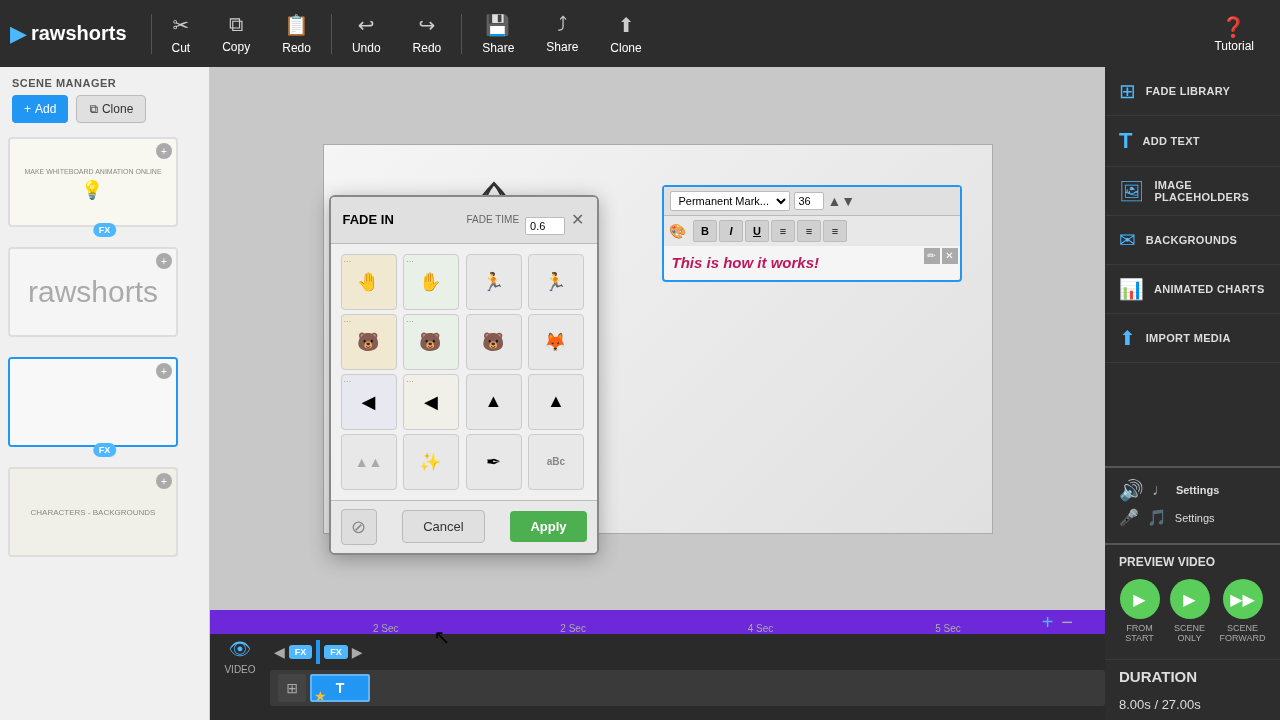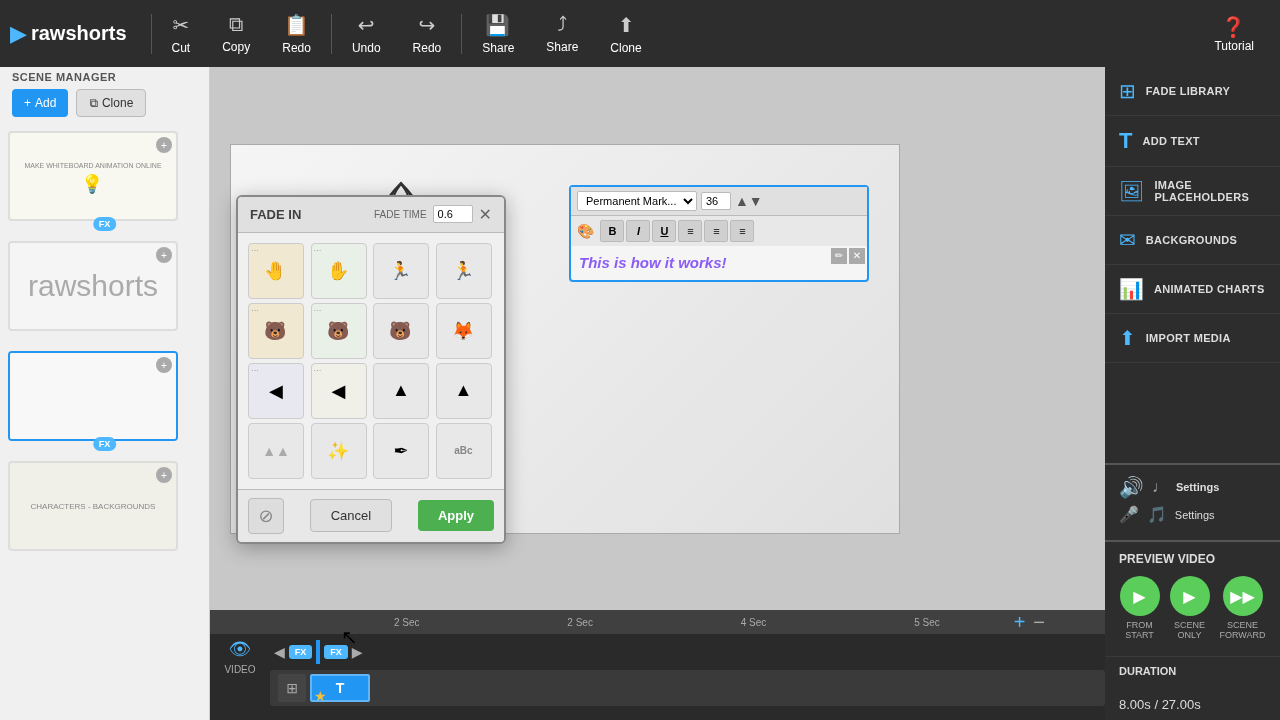--- a/index.html
+++ b/index.html
@@ -66,21 +66,21 @@
     
     .scene-manager {
       width: 210px;
       background: #f0f0f0;
       display: flex;
       flex-direction: column;
       flex-shrink: 0;
       border-right: 1px solid #ccc;
     }
     .scene-manager-header {
-      padding: 4px 12px 6px;
+      padding: 10px 12px 6px;
       font-size: 11px;
       font-weight: bold;
       color: #555;
       letter-spacing: 0.5px;
       border-radius: 13px;
     }
     .scene-manager-actions {
       display: flex;
       gap: 8px;
       padding: 0 12px 10px;
@@ -164,20 +164,21 @@
       flex: 1;
       display: flex;
       flex-direction: column;
       background: #c8c8c8;
       position: relative;
     }
     .canvas-stage {
       flex: 1;
       display: flex;
       align-items: center;
+      justify-content: center;
       padding: 20px;
     }
     .canvas-frame {
       width: 670px;
       height: 390px;
       background: linear-gradient(135deg, #f5f5f5 0%, #e0e0e0 100%);
       position: relative;
       border: 1px solid #aaa;
     }
     .rocket-svg {
@@ -232,21 +233,21 @@
       justify-content: center;
     }
     .text-content-area {
       padding: 8px;
       position: relative;
     }
     .text-display {
       font-size: 16px;
       font-weight: bold;
       font-family: 'Permanent Marker', cursive;
-      color: #8b5cf6;
+      color: #be185d;
     }
     .text-close-btn {
       position: absolute;
       top: 2px;
       right: 2px;
       width: 16px;
       height: 16px;
       background: #aaa;
       border: none;
       cursor: pointer;
@@ -295,34 +296,35 @@
       padding: 8px 12px;
       display: flex;
       align-items: center;
       justify-content: space-between;
       border-bottom: 1px solid #bbb;
       border-radius: 4px 4px 0 0;
     }
     .dialog-title {
       font-size: 13px;
       font-weight: bold;
-      color: #404040;
+      color: #000000;
     }
     .dialog-header-right {
       display: flex;
       align-items: center;
       gap: 6px;
     }
     .dialog-time-label { font-size: 10px; color: #666; }
     .dialog-time-input {
       width: 40px;
       font-size: 11px;
       padding: 2px 4px;
       border: 1px solid #bbb;
       border-radius: 2px;
+      margin-top: 12px;
     }
     .dialog-close {
       background: none;
       border: none;
       font-size: 16px;
       cursor: pointer;
       color: #666;
     }
     .dialog-grid {
       display: grid;
@@ -389,24 +391,24 @@
     
     .timeline {
       height: 110px;
       background: #2a2a2a;
       display: flex;
       flex-direction: column;
       flex-shrink: 0;
     }
     .timeline-ruler {
       height: 24px;
-      background: #404040;
-      display: flex;
-      align-items: center;
-      padding: 0 60px;
+      background: #6d28d9;
+      display: flex;
+      align-items: flex-end;
+      padding: 0 32px;
       position: relative;
     }
     .ruler-ticks {
       flex: 1;
       display: flex;
       align-items: center;
       color: #aaa;
       font-size: 10px;
       gap: 0;
     }
@@ -551,21 +553,21 @@
       color: #aaa;
       text-align: center;
     }
     .preview-btn-col {
       display: flex;
       flex-direction: column;
       align-items: center;
       gap: 4px;
     }
     .duration-section { padding: 8px 14px; border-top: 1px solid #3a3a3a; }
-    .duration-label { color: #ddd; font-size: 11px; font-weight: bold; margin-bottom: 20px; }
+    .duration-label { color: #ddd; font-size: 15px; font-weight: bold; margin-bottom: 12px; }
     .duration-value { color: #ddd; font-size: 13px; }
 
     
     .scene1-content {
       display: flex;
       flex-direction: column;
       align-items: center;
       justify-content: center;
       width: 100%; height: 100%;
       background: #f8f8f0;

